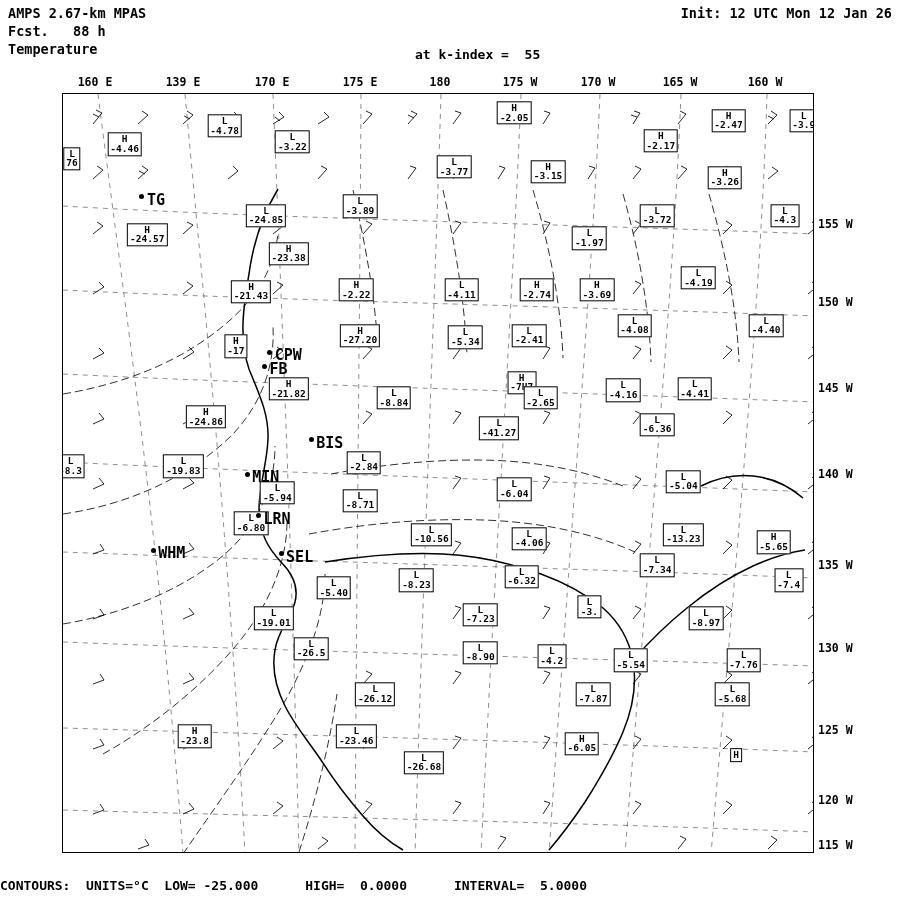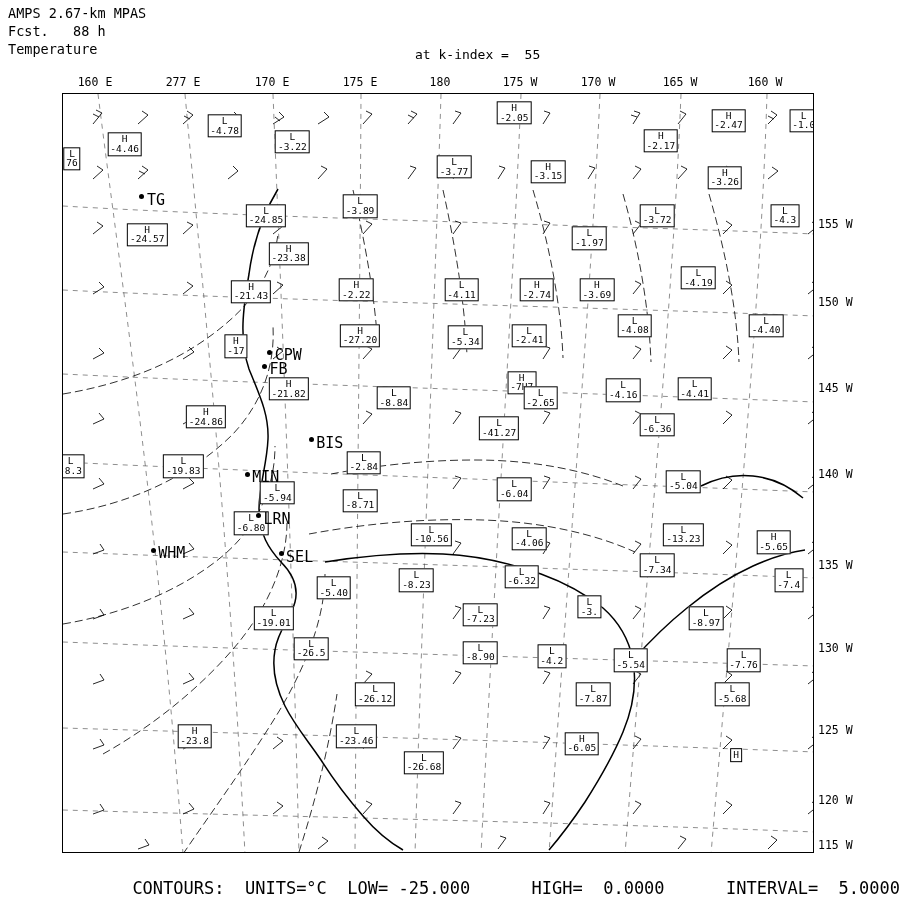--- a/index.html
+++ b/index.html
@@ -1,54 +1,55 @@
 <!DOCTYPE html>
 <html><head>
 <meta charset="utf-8">
 <style>
   html,body{margin:0;padding:0;background:#ffffff;}
   body{width:900px;height:900px;overflow:hidden;font-family:"DejaVu Sans Mono",monospace;color:#000;}
-  .page{position:relative;width:900px;height:900px;}
+  .page{position:relative;width:900px;height:900px;font-weight:bold;}
 
   .hdr{position:absolute;font-size:13.5px;letter-spacing:0px;white-space:pre;}
   #hdr-model{left:8px;top:5px;}
   #hdr-fcst{left:8px;top:23px;}
   #hdr-field{left:8px;top:41px;}
   #hdr-init{right:8px;top:5px;}
   #hdr-valid{right:8px;top:23px;}
   #hdr-level{left:415px;top:47px;font-size:13px;text-align:right;}
 
   .plotbox{position:absolute;left:62px;top:93px;width:752px;height:760px;border:1px solid #000;box-sizing:border-box;overflow:hidden;background:#fff;}
 
   .xlab,.ylab{position:absolute;font-size:11.5px;white-space:pre;}
   .xlab{top:75px;transform:translateX(-50%);}
   .ylab{left:818px;transform:translateY(-50%);}
 
-  .footer{position:absolute;left:0;right:0;top:878px;text-align:right;font-size:17px;white-space:pre;}
+  .footer{position:absolute;left:0;right:0;top:878px;text-align:left;font-size:13px;white-space:pre;}
 
   svg.map{position:absolute;left:0;top:0;width:752px;height:760px;display:block;}
 
   .lbl{position:absolute;border:1px solid #000;background:#fff;font-size:9.5px;line-height:1.02;
        padding:1px 2px 1px 2px;white-space:pre;text-align:center;font-family:"DejaVu Sans Mono",monospace;}
   .lbl .t{display:block;letter-spacing:0px;}
   .stn{position:absolute;font-size:15px;white-space:pre;}
   .dot{position:absolute;width:5px;height:5px;border-radius:50%;background:#000;}
 </style>
 </head>
 <body>
 
 <div class="page">
 
   <div class="hdr" id="hdr-model">AMPS 2.67-km MPAS</div>
   <div class="hdr" id="hdr-fcst">Fcst.   88 h</div>
   <div class="hdr" id="hdr-field">Temperature</div>
+  <div class="hdr" id="hdr-init">Init: 12 UTC Mon 12 Jan 26</div>
   <div class="hdr" id="hdr-level">at k-index =  55</div>
 
   <div class="xlab" style="left:95px">160 E</div>
-  <div class="xlab" style="left:183px">277 E</div>
+  <div class="xlab" style="left:183px">139 E</div>
   <div class="xlab" style="left:272px">170 E</div>
   <div class="xlab" style="left:360px">175 E</div>
   <div class="xlab" style="left:440px">180</div>
   <div class="xlab" style="left:520px">175 W</div>
   <div class="xlab" style="left:598px">170 W</div>
   <div class="xlab" style="left:680px">165 W</div>
   <div class="xlab" style="left:765px">160 W</div>
 
   <div class="ylab" style="top:224px">155 W</div>
   <div class="ylab" style="top:302px">150 W</div>
@@ -474,21 +475,21 @@
           </g>
         <g transform="translate(705,755)">
             <path d="M0 0 l9 -9 M9 -9 l-6 -4"></path>
           </g>
       </g>
     </svg>
 
     <div id="extrema-layer">
         <div class="lbl" style="left: 451.2px; top: 19px; transform: translate(-50%, -50%);"><span class="t">H</span><span class="t">-2.05</span></div>
         <div class="lbl" style="left: 665.52px; top: 26.6px; transform: translate(-50%, -50%);"><span class="t">H</span><span class="t">-2.47</span></div>
-        <div class="lbl" style="left: 740.72px; top: 26.6px; transform: translate(-50%, -50%);"><span class="t">L</span><span class="t">-1.0</span></div>
+        <div class="lbl" style="left: 740.72px; top: 26.6px; transform: translate(-50%, -50%);"><span class="t">L</span><span class="t">-3.9</span></div>
         <div class="lbl" style="left: 161.68px; top: 31.92px; transform: translate(-50%, -50%);"><span class="t">L</span><span class="t">-4.78</span></div>
         <div class="lbl" style="left: 61.664px; top: 50.16px; transform: translate(-50%, -50%);"><span class="t">H</span><span class="t">-4.46</span></div>
         <div class="lbl" style="left: 229.36px; top: 47.88px; transform: translate(-50%, -50%);"><span class="t">L</span><span class="t">-3.22</span></div>
         <div class="lbl" style="left: 597.84px; top: 47.12px; transform: translate(-50%, -50%);"><span class="t">H</span><span class="t">-2.17</span></div>
         <div class="lbl" style="left: 391.04px; top: 72.96px; transform: translate(-50%, -50%);"><span class="t">L</span><span class="t">-3.77</span></div>
         <div class="lbl" style="left: 485.04px; top: 77.52px; transform: translate(-50%, -50%);"><span class="t">H</span><span class="t">-3.15</span></div>
         <div class="lbl" style="left: 661.76px; top: 83.6px; transform: translate(-50%, -50%);"><span class="t">H</span><span class="t">-3.26</span></div>
         <div class="lbl" style="left: 9.024px; top: 64.6px; transform: translate(-50%, -50%);"><span class="t">L</span><span class="t">76</span></div>
         <div class="lbl" style="left: 721.92px; top: 121.6px; transform: translate(-50%, -50%);"><span class="t">L</span><span class="t">-4.3</span></div>
         <div class="lbl" style="left: 594.08px; top: 121.6px; transform: translate(-50%, -50%);"><span class="t">L</span><span class="t">-3.72</span></div>

